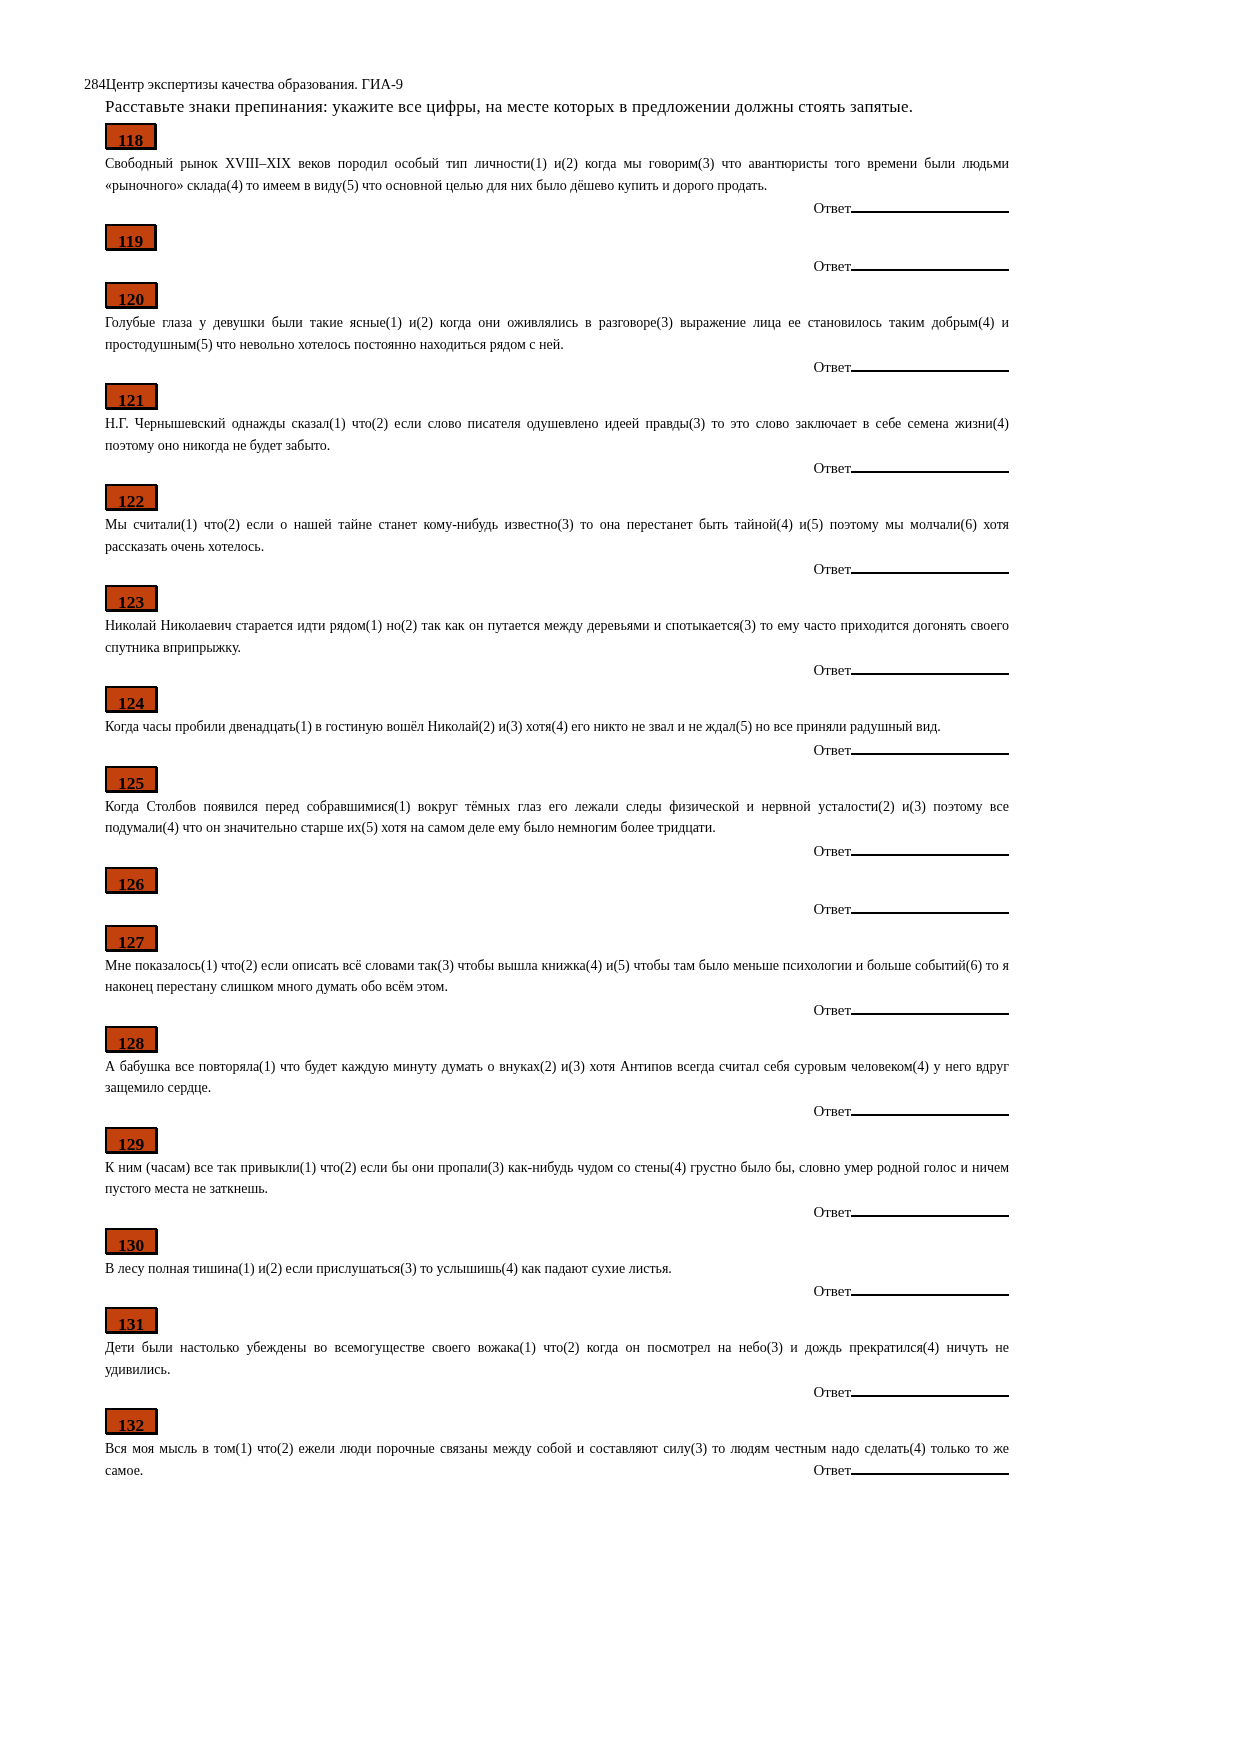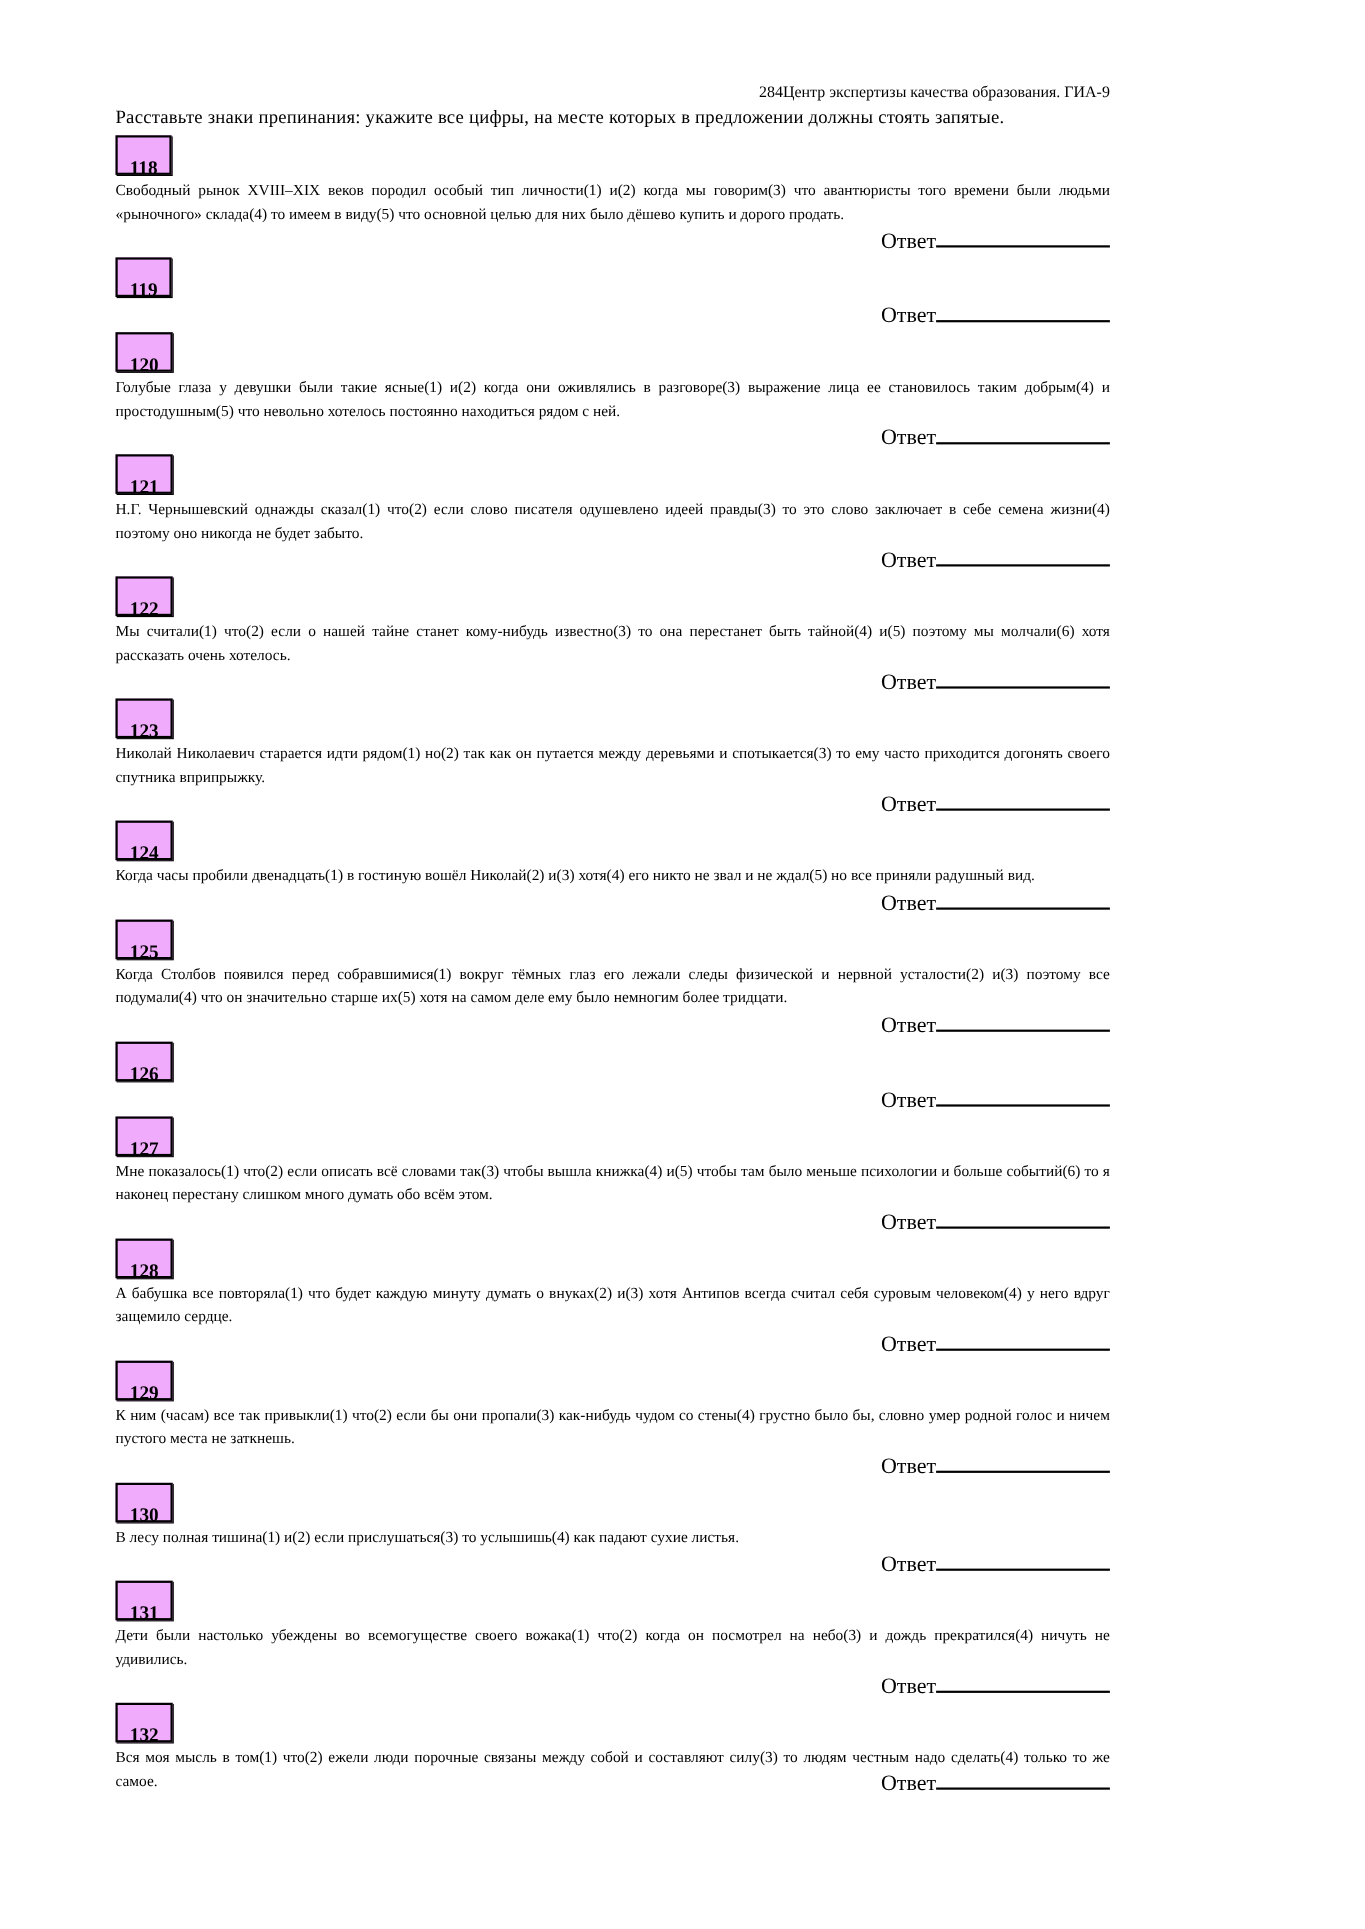--- a/index.html
+++ b/index.html
@@ -15,61 +15,61 @@
     margin: 0 auto;
   }
   .content {
     position: absolute;
     left: 84px;
     top: 76px;
     width: 925px;
   }
   .page-header {
     display: flex;
-    justify-content: flex-end;
+    justify-content: flex-start;
     align-items: baseline;
     font-size: 14.5px;
     margin-bottom: 4px;
   }
   .instruction {
     font-weight: normal;
     font-size: 17px;
     padding-left: 21px;
     margin-bottom: 6px;
     letter-spacing: 0.2px;
   }
   .tasks {
     padding-left: 21px;
   }
   .task { margin-bottom: 4px; }
   .num-box {
     display: inline-block;
     border: 2px solid #000;
     box-shadow: 1px 1px 0 #000;
-    padding: 16px 11px;
+    padding: 4px 11px;
     height: 26px;
     line-height: 22px;
     font-weight: bold;
     font-size: 17.5px;
     margin-bottom: 4px;
-    background: #f0abfc;
+    background: #c2410c;
   }
   .task-text {
     font-size: 14px;
     line-height: 21.5px;
     text-align: justify;
   }
   .answer-row {
     display: flex;
     justify-content: flex-end;
     align-items: baseline;
     height: 22px;
     margin-top: 2px;
     margin-bottom: 4px;
-    font-size: 20px;
+    font-size: 15px;
   }
   .answer-blank {
     display: inline-block;
     width: 158px;
     height: 15px;
     border-bottom: 2px solid #000;
   }
   
   .task.inline-answer .answer-row {
     margin-top: -21.5px;

